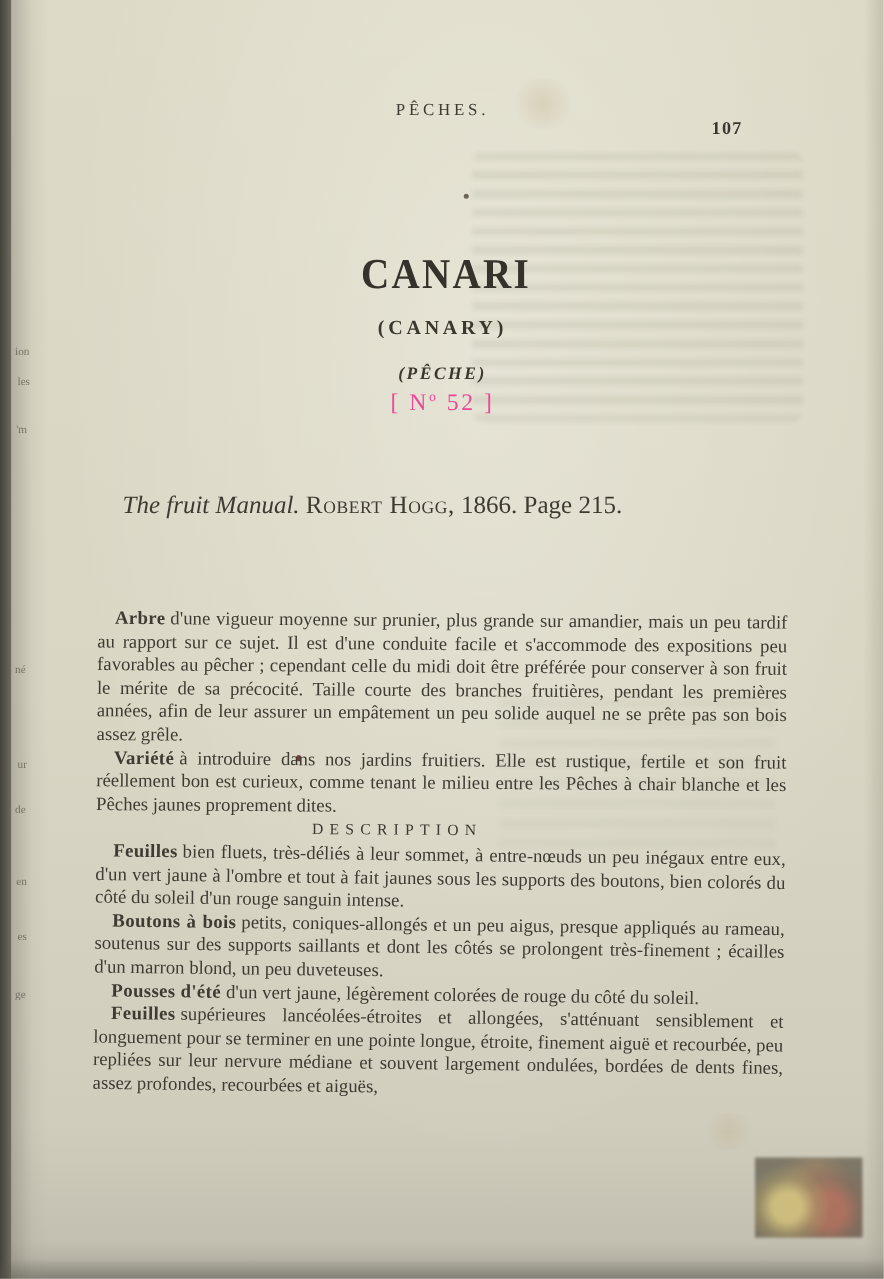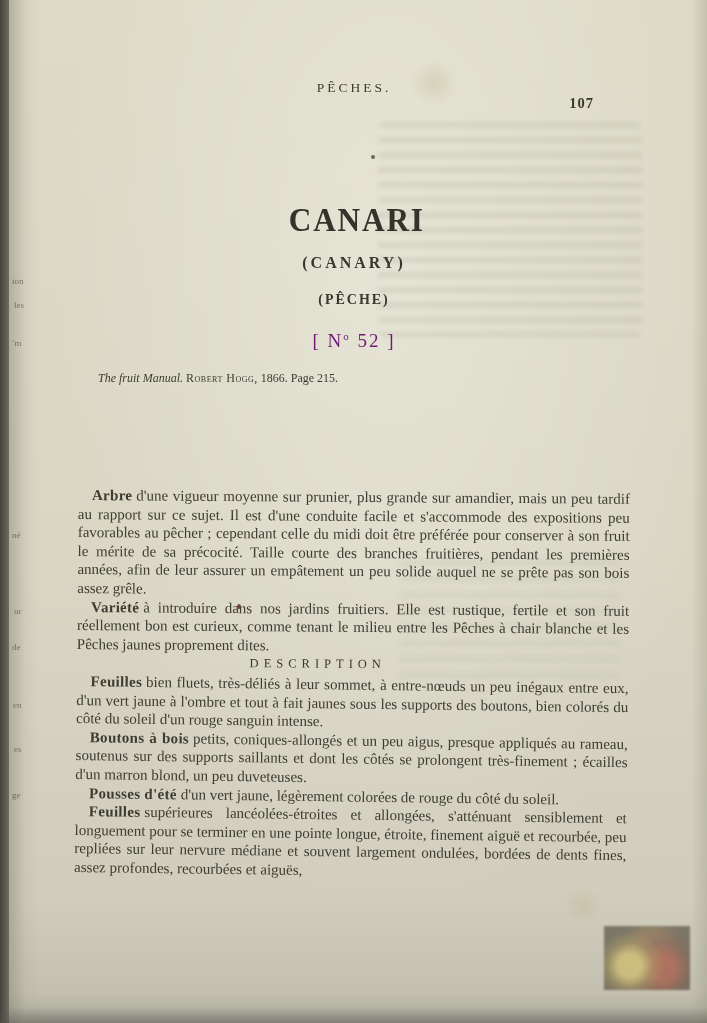--- a/index.html
+++ b/index.html
@@ -49,24 +49,24 @@
       linear-gradient(#3d3726,#332d20);}
   
   .content{position:absolute;left:78px;top:0;width:552px;}
   .centered{text-align:center;padding-right:70px;}
   .running-head{position:absolute;top:80px;width:100%;font-size:13.5px;letter-spacing:3px;
     color:#3e3c32;}
   .page-num{position:absolute;top:95px;right:36px;font-size:14.5px;letter-spacing:1px;color:#3a382e;font-weight:bold;}
   .main-title{position:absolute;top:201px;width:100%;font-size:34px;letter-spacing:2px;
     color:#34322a;font-weight:bold;transform:scaleX(0.92);}
   .synonym{position:absolute;top:254px;width:100%;font-size:16px;font-weight:bold;letter-spacing:3px;color:#3a382e;}
-  .ptype{position:absolute;top:292px;width:100%;font-size:14px;font-weight:bold;letter-spacing:2px;color:#3a382e;}
-  .number{position:absolute;top:330px;width:100%;font-size:19px;letter-spacing:2px;color:#701a75;}
+  .ptype{position:absolute;top:292px;width:100%;font-size:14px;font-weight:bold;letter-spacing:2px;color:#3a382e;font-style:italic;}
+  .number{position:absolute;top:312px;width:100%;font-size:19px;letter-spacing:2px;color:#ec4899;}
   .number sup{font-size:11px;}
-  .reference{position:absolute;top:371px;left:20px;font-size:12px;color:#3d3b31;}
+  .reference{position:absolute;top:393px;left:20px;font-size:20px;color:#3d3b31;}
   .reference .it{font-style:italic;}
   .reference .sc{font-variant:small-caps;letter-spacing:0.5px;}
   .attribution{position:absolute;top:432px;width:100%;font-size:15px;line-height:22px;
     letter-spacing:0.4px;color:#3b392f;}
   .bodytext{position:absolute;top:486px;left:0;width:552px;
     font-size:15px;line-height:18.6px;text-align:justify;color:#3e3c32;
     transform:rotate(0.4deg);transform-origin:0 0;}
   .bodytext p{margin:0;text-indent:14px;}
   .lead{font-weight:bold;letter-spacing:0.3px;margin-right:4px;}
   .section-heading{margin:14px 0 12px 0;text-indent:0 !important;

